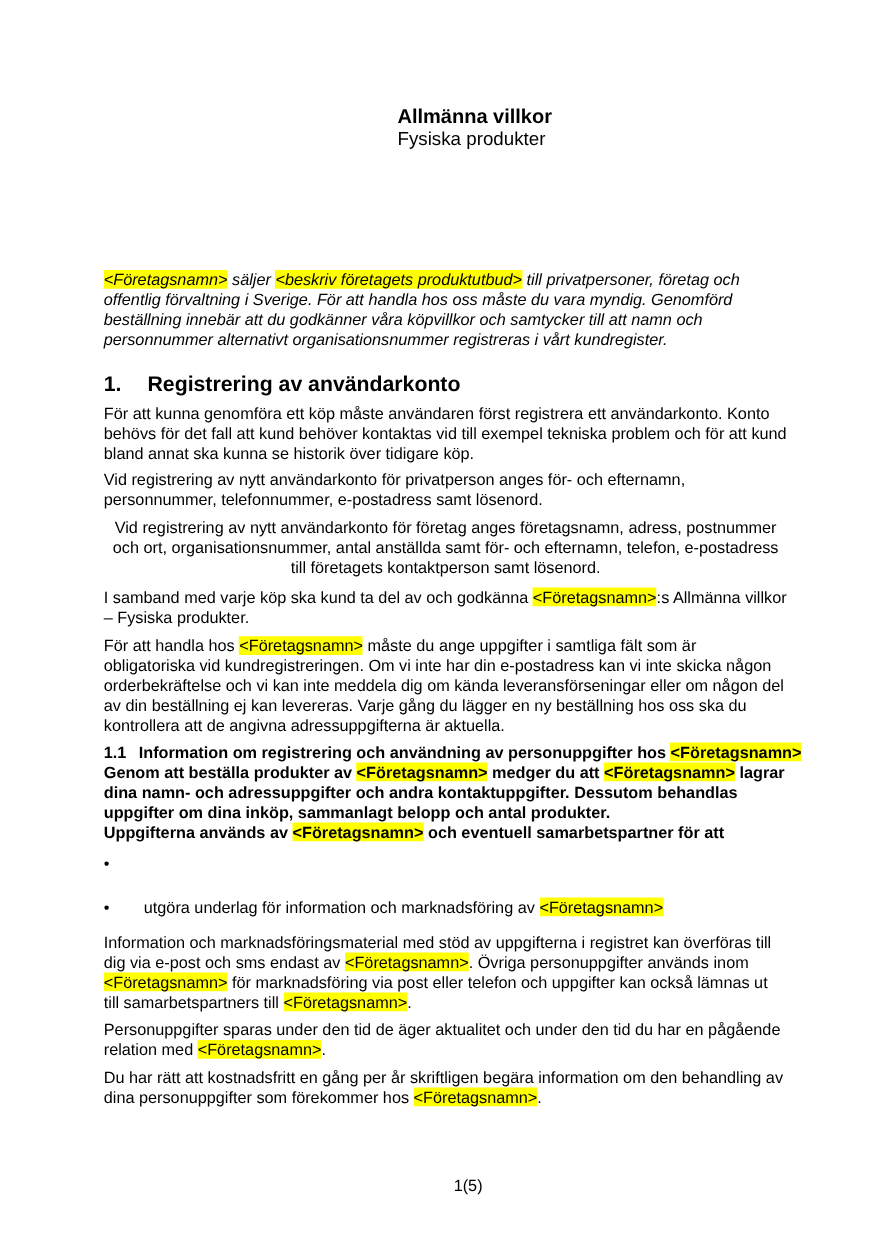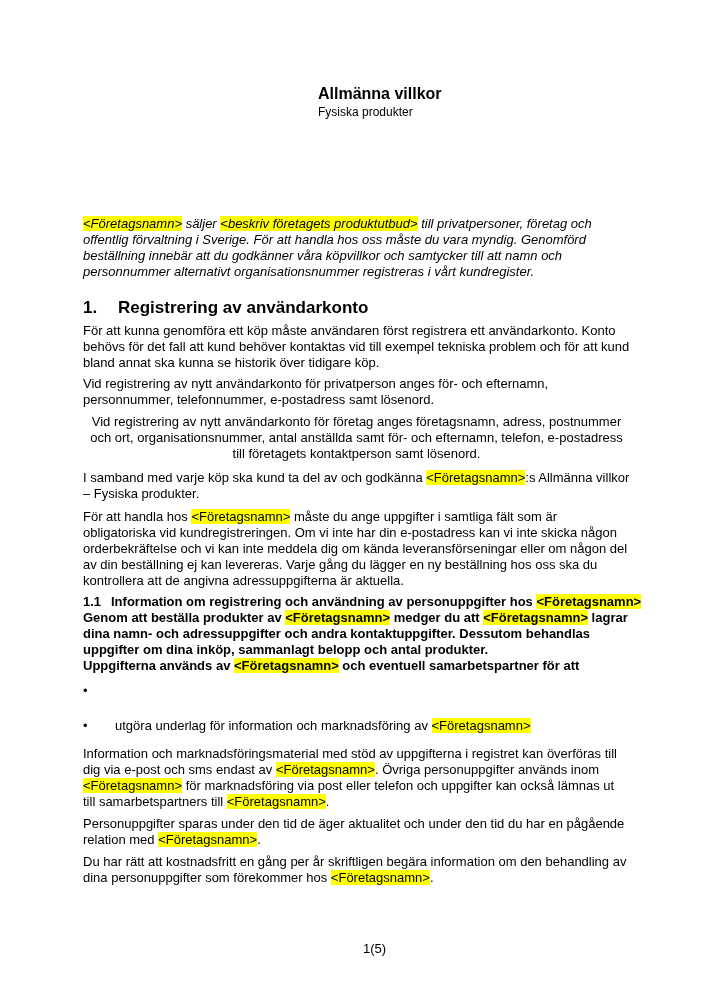--- a/index.html
+++ b/index.html
@@ -21,21 +21,21 @@
     left: 318px;
     top: 83px;
   }
   .doc-title {
     font-size: 16px;
     line-height: 21px;
     font-weight: bold;
     white-space: nowrap;
   }
   .doc-subtitle {
-    font-size: 12px;
+    font-size: 15px;
     line-height: 16px;
     white-space: nowrap;
   }
   .doc-body {
     position: absolute;
     left: 0; top: 0;
     width: 707px;
     height: 884px;
   }
   .doc-block {

